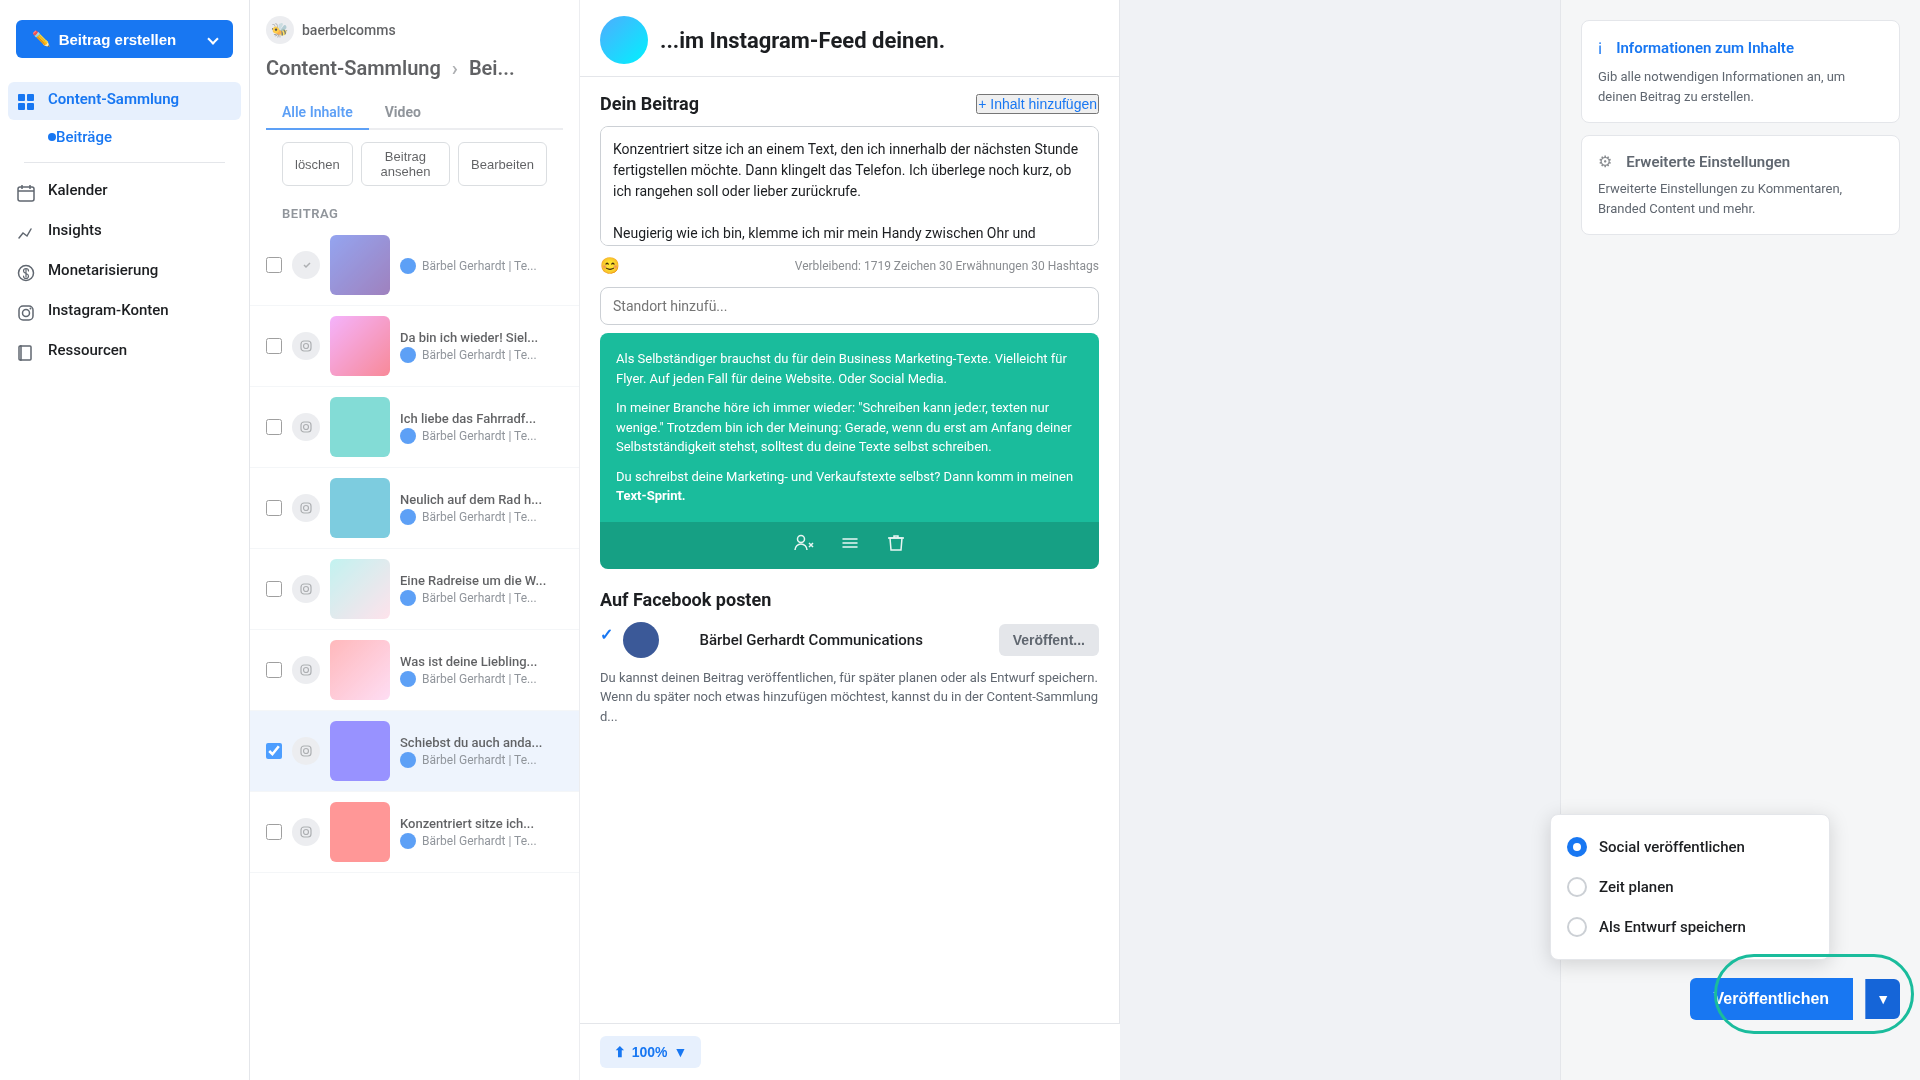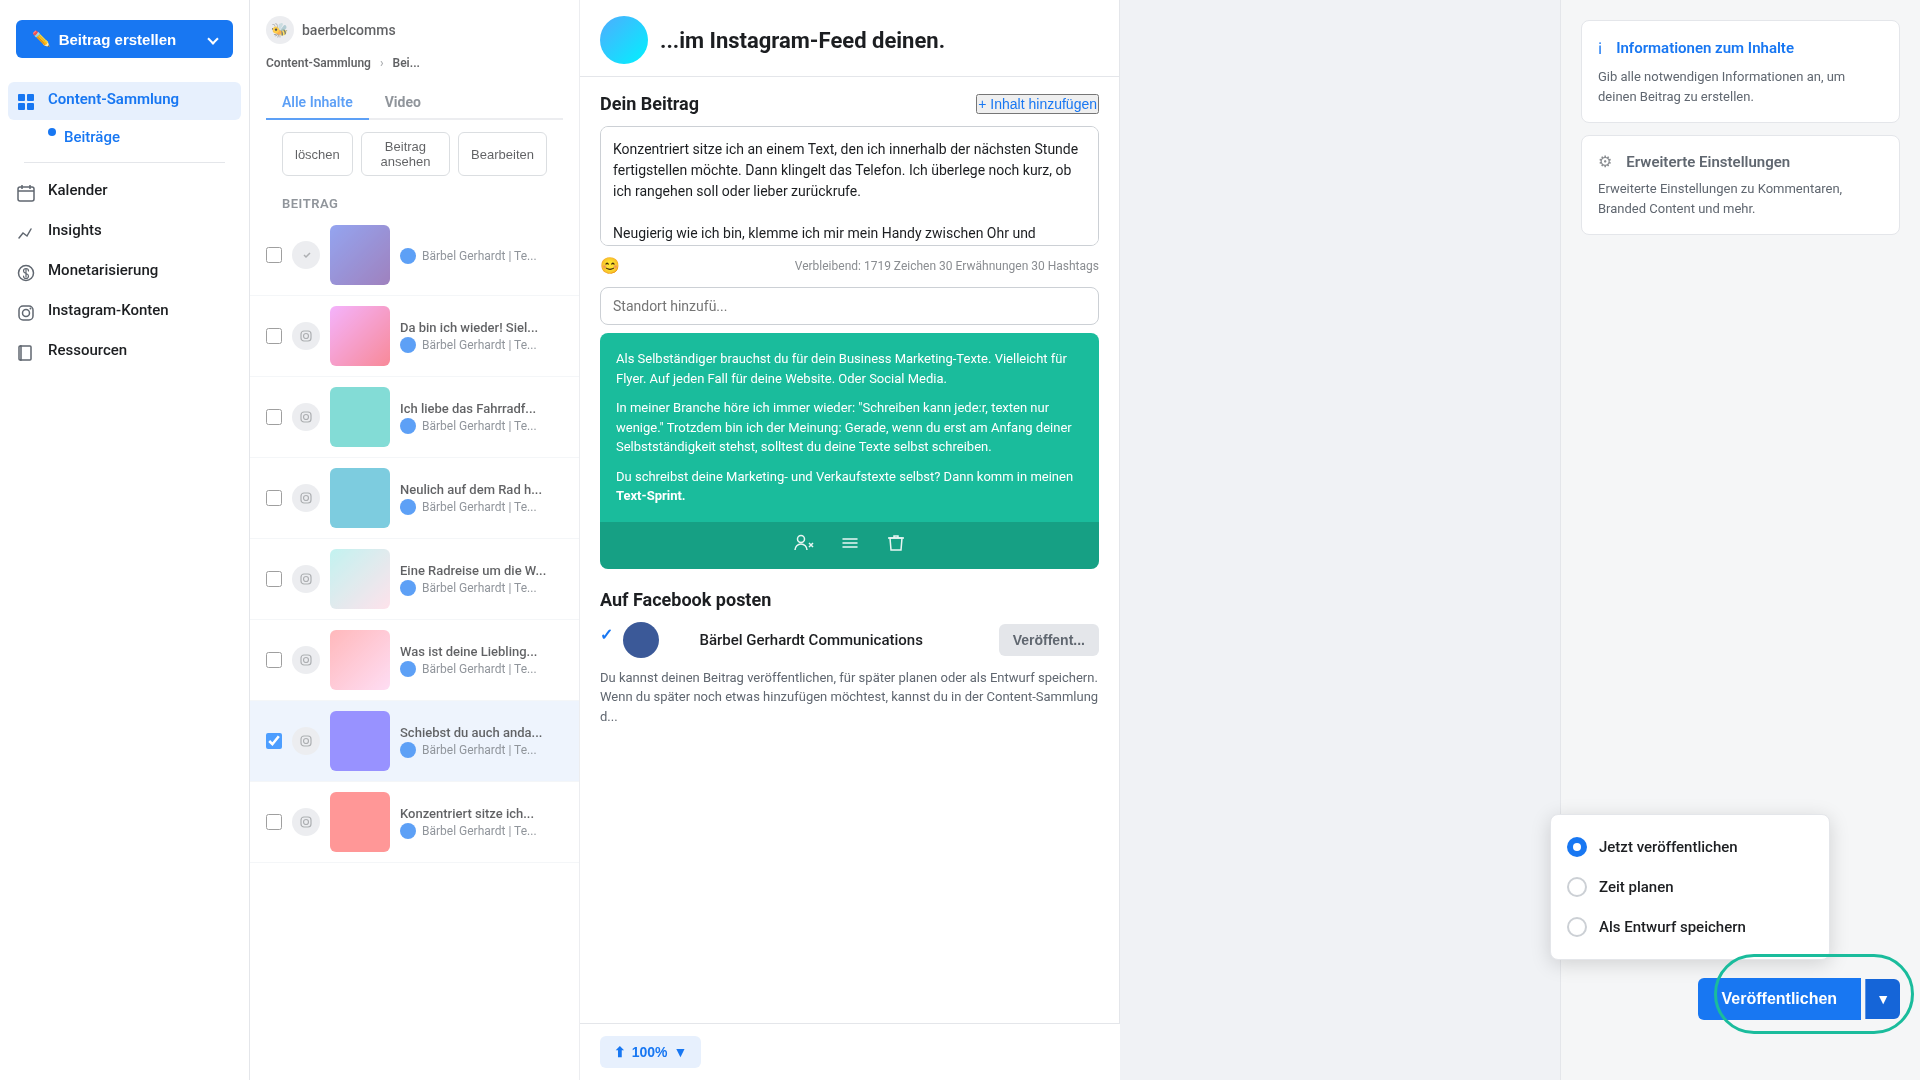--- a/index.html
+++ b/index.html
@@ -49,22 +49,21 @@
     }
     .sidebar-section.active { background: #e7f0fd; }
     .sidebar-section .icon { width: 20px; height: 20px; display: flex; align-items: center; justify-content: center; flex-shrink: 0; margin-top: 2px; }
     .sidebar-section-label { font-size: 15px; font-weight: 500; color: #1c1e21; }
     .sidebar-section.active .sidebar-section-label { color: #1877f2; font-weight: 600; }
     .sidebar-subsection {
       padding: 6px 8px 6px 40px;
       border-radius: 6px;
       cursor: pointer;
       display: flex;
-      align-items: flex-start;
-      gap: 8px;
+      align-items: center;
     }
     .sidebar-subsection .dot {
       width: 8px; height: 8px;
       border-radius: 50%;
       background: #1877f2;
     }
     .sidebar-subsection-label { font-size: 15px; color: #1c1e21; }
     .sidebar-subsection-label.active-sub { color: #1877f2; font-weight: 500; }
     .sidebar-divider { height: 1px; background: #e4e6ea; margin: 8px 16px; }
 
@@ -74,21 +73,21 @@
       left: 250px; top: 0;
       width: 330px; height: 1080px;
       background: #fff;
       border-right: 1px solid #e4e6ea;
       overflow: hidden;
     }
     .content-list-header {
       padding: 16px 16px 0;
     }
     .breadcrumb {
-      font-size: 12px;
+      font-size: 20px;
       font-weight: 600;
       color: #1c1e21;
       margin-bottom: 16px;
       white-space: nowrap;
       overflow: hidden;
       text-overflow: ellipsis;
     }
     .breadcrumb .arrow { color: #8a8d91; margin: 0 6px; }
     .tab-bar {
       display: flex;
@@ -373,21 +372,21 @@
     }
     .publish-option-label { font-size: 15px; color: #1c1e21; font-weight: 500; }
 
     
     .publish-action-row {
       position: absolute;
       right: 20px;
       bottom: 60px;
       display: flex;
       align-items: center;
-      gap: 4px;
+      gap: 12px;
       z-index: 101;
     }
     .publish-main-btn {
       background: #1877f2;
       color: #fff;
       border: none;
       border-radius: 6px 0 0 6px;
       padding: 12px 24px;
       font-size: 16px;
       font-weight: 600;
@@ -789,21 +788,21 @@
     <p class="right-panel-section-desc">Erweiterte Einstellungen zu Kommentaren, Branded Content und mehr.</p>
   </div>
 </div>
 
 <div class="publish-popup">
 
   <div class="publish-option">
     <div style="width:20px;height:20px;border-radius:50%;background:#1877f2;display:flex;align-items:center;justify-content:center;">
       <div style="width:8px;height:8px;border-radius:50%;background:#fff;"></div>
     </div>
-    <span class="publish-option-label">Jetzt veröffentlichen</span>
+    <span class="publish-option-label">Social veröffentlichen</span>
   </div>
 
   <div class="publish-option">
     <div style="width:20px;height:20px;border-radius:50%;border:2px solid #ccd0d5;"></div>
     <span class="publish-option-label">Zeit planen</span>
   </div>
 
   <div class="publish-option">
     <div style="width:20px;height:20px;border-radius:50%;border:2px solid #ccd0d5;"></div>
     <span class="publish-option-label">Als Entwurf speichern</span>

